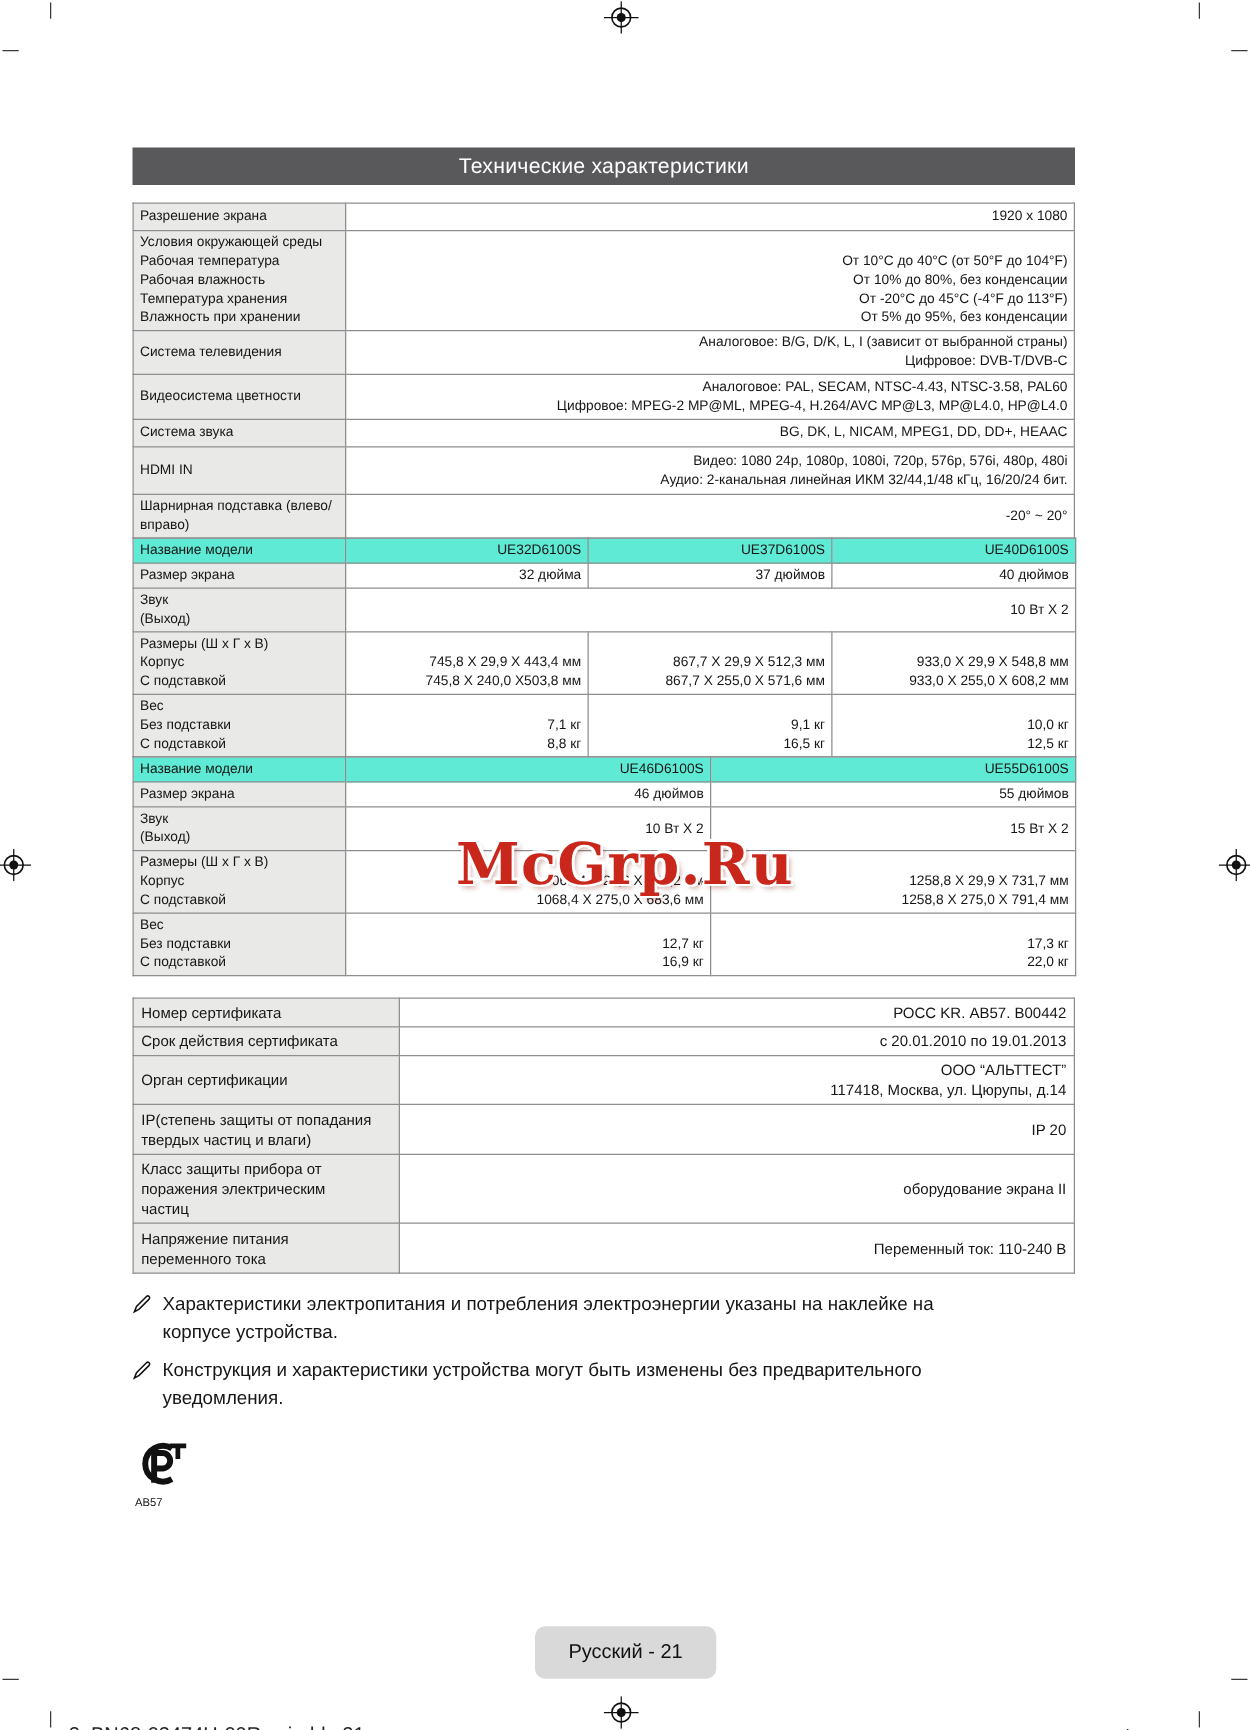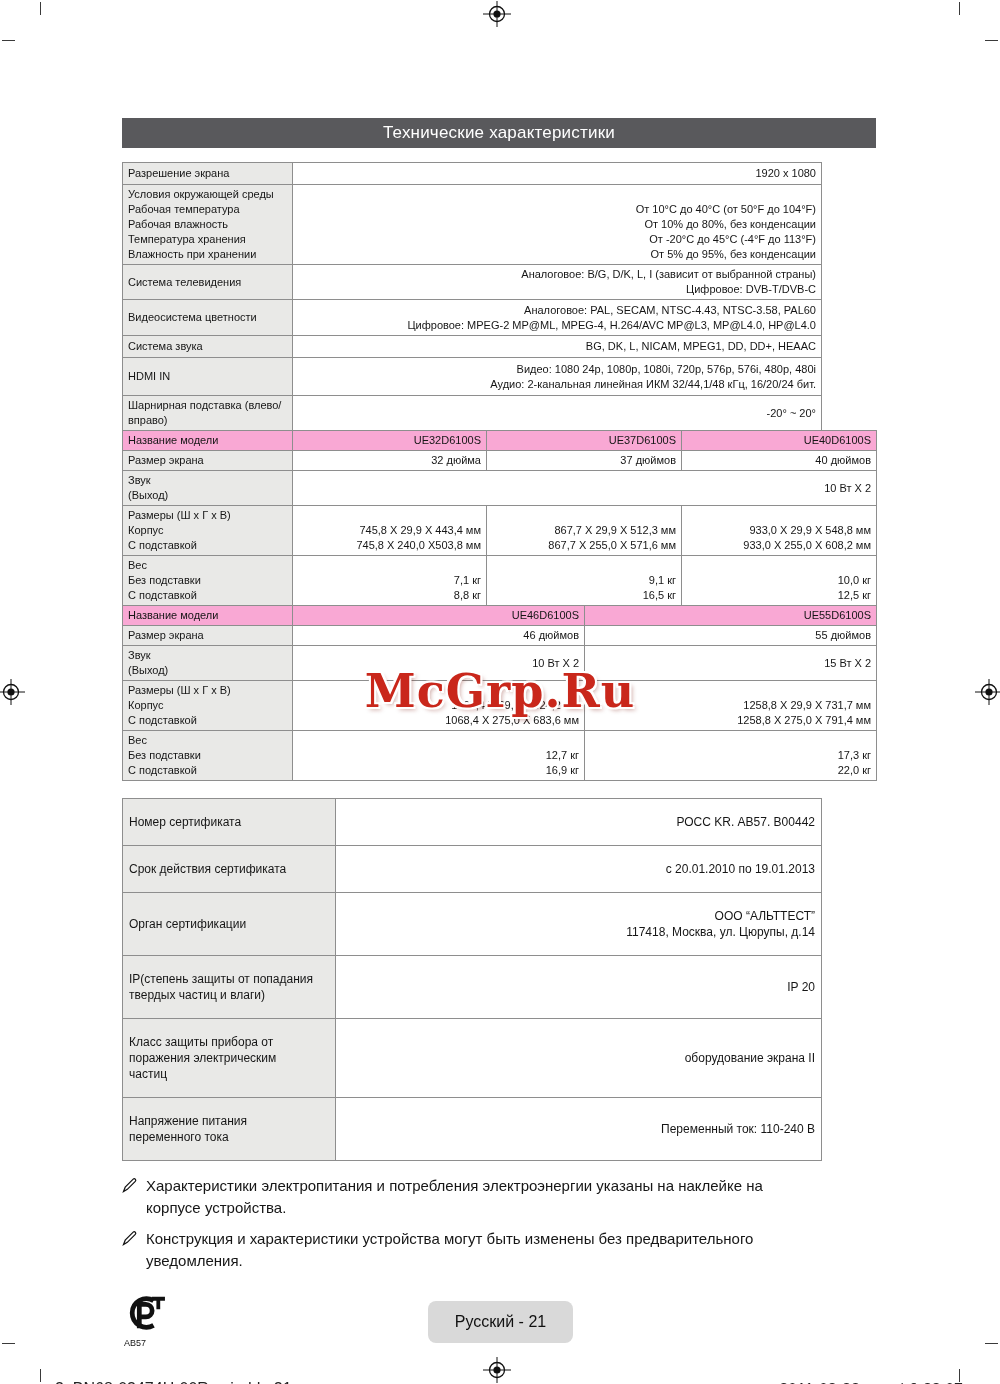--- a/index.html
+++ b/index.html
@@ -4,37 +4,37 @@
 <style>
   * { margin:0; padding:0; box-sizing:border-box; }
   html,body { background:#ffffff; }
   body { font-family:"Liberation Sans", sans-serif; }
   .page { position:relative; width:1000px; height:1384px; background:#fff; overflow:hidden; }
 
   
   .regmark { position:absolute; }
   .crop { position:absolute; background:#3a3a3a; }
 
-  .content { position:absolute; left:122px; top:118px; width:754px; }
+  .content { position:absolute; left:106px; top:118px; width:754px; }
 
   .title-bar { height:30px; background:#59595c; color:#ffffff; font-size:17px;
     display:flex; align-items:center; justify-content:center; letter-spacing:.2px; }
 
-  table.tbl { width:700px; border-collapse:collapse; table-layout:fixed; margin-top:-1px; }
+  table.tbl { width:754px; border-collapse:collapse; table-layout:fixed; margin-top:-1px; }
   table.tbl.first { margin-top:14px; }
   .tbl td { border:1px solid #8e8e8e; font-size:11px; line-height:15px; color:#161616;
     vertical-align:middle; padding:2px 5px; }
   .lbl { background:#e9e9e7; text-align:left; }
   .val { text-align:right; }
   .top { vertical-align:top; }
-  .mrow td { background:#f9a8d4; }
+  .mrow td { background:#5eead4; }
   .ln { white-space:nowrap; overflow:visible; }
 
   table.tbl-cert { margin-top:17px; }
-  .tbl-cert td { font-size:12px; line-height:16px; padding:15px 6px; }
+  .tbl-cert td { font-size:12px; line-height:16px; padding:3px 6px; }
 
   .notes { margin-top:14px; }
   .note { display:flex; align-items:flex-start; margin-bottom:9px; }
   .pencil { flex:0 0 24px; padding-top:2px; }
   .note-text { display:inline-block; max-width:665px; font-size:15px; line-height:22px; color:#161616; }
 
   .cert-mark-block { margin-top:22px; }
   .cert-mark-label { font-size:9px; color:#161616; margin-top:2px; margin-left:2px; }
 
   .watermark { position:absolute; left:500px; top:691px; transform:translate(-50%,-50%);

